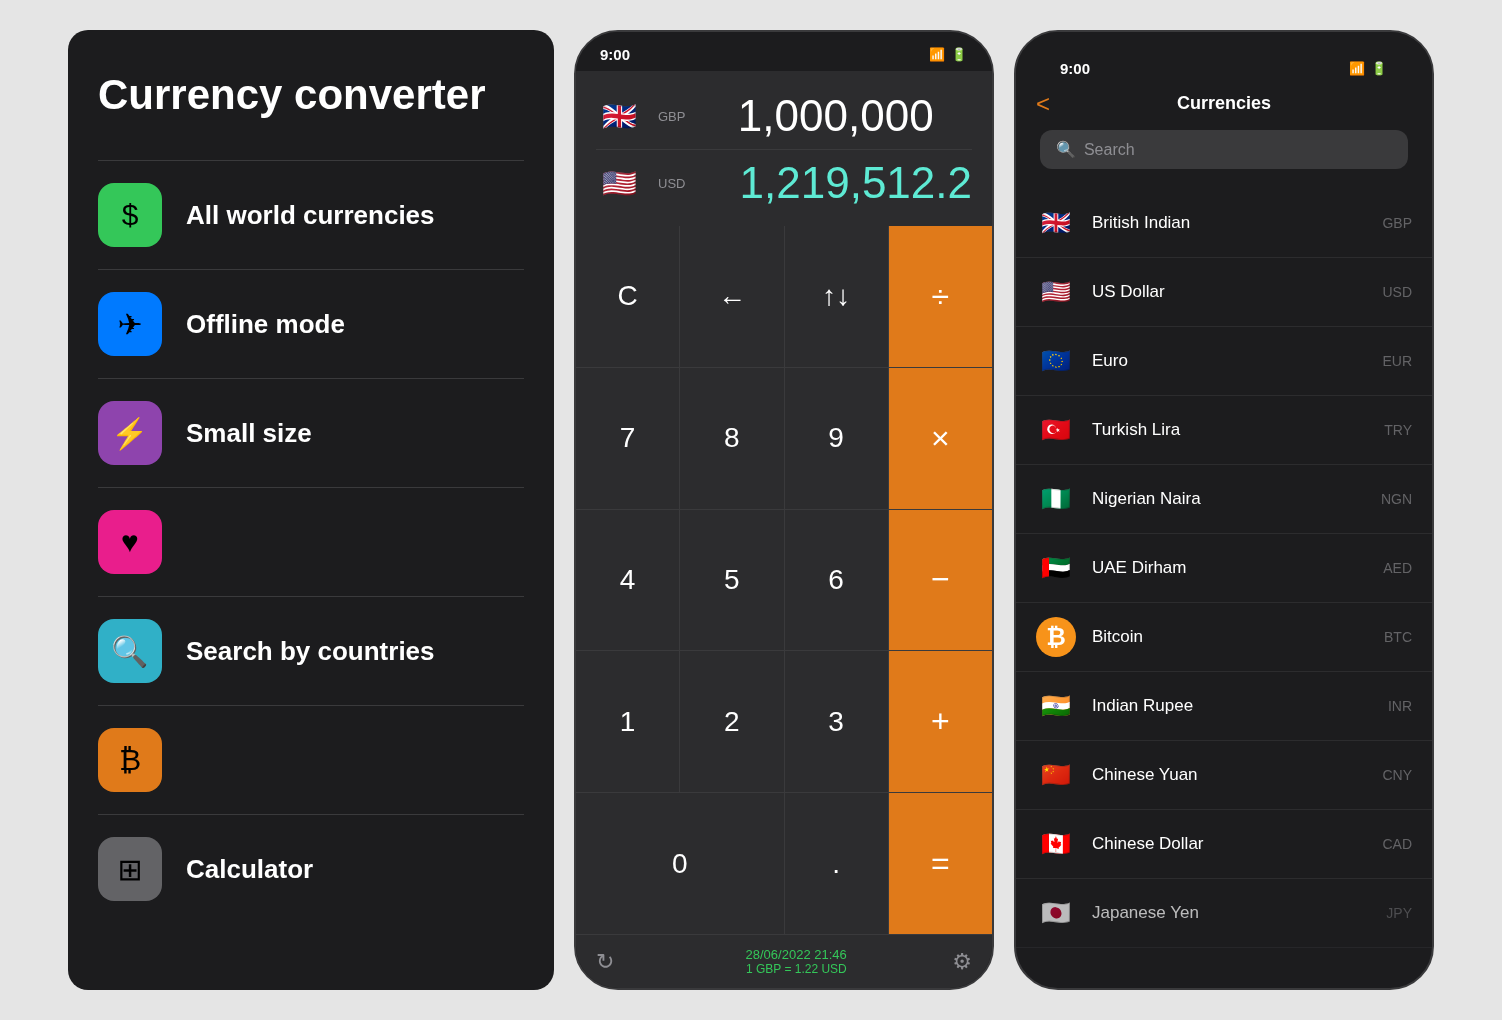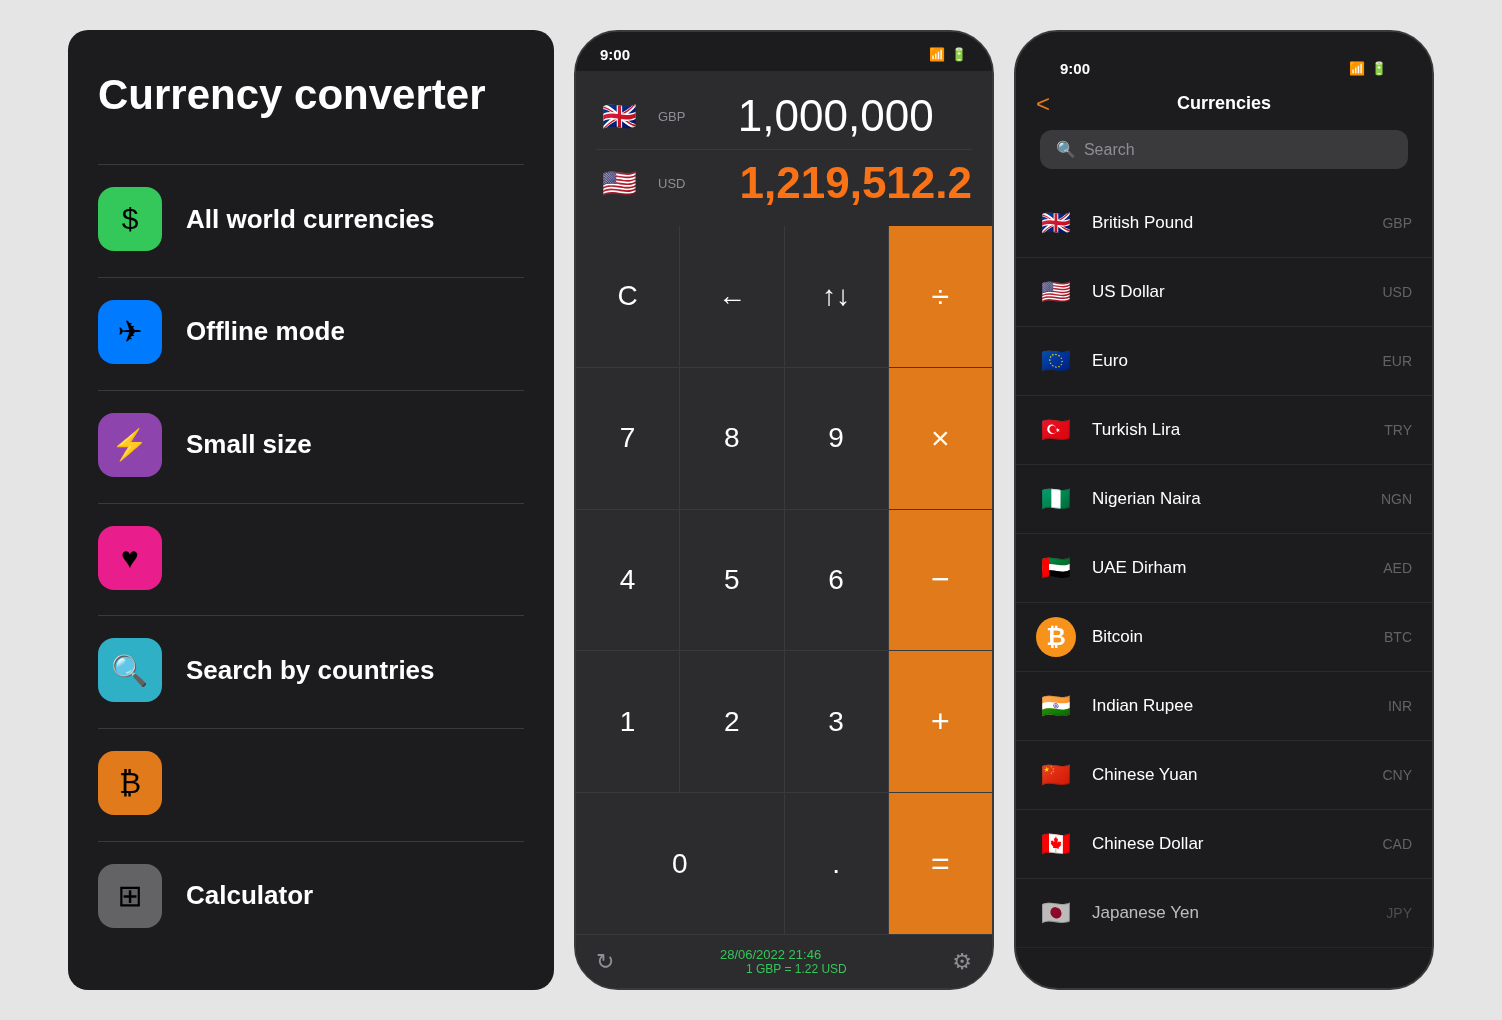--- a/index.html
+++ b/index.html
@@ -17,21 +17,20 @@
     
     .panel-features {
       width: 486px;
       height: 960px;
       background: #1c1c1e;
       border-radius: 20px;
       padding: 40px 30px;
       display: flex;
       flex-direction: column;
       gap: 0;
-      justify-content: space-between;
     }
     .panel-features .title {
       color: #ffffff;
       font-size: 42px;
       font-weight: 800;
       line-height: 1.2;
       margin-bottom: 40px;
     }
     .feature-item {
       display: flex;
@@ -126,23 +125,23 @@
     }
     .currency-amount {
       color: #ffffff;
       font-size: 44px;
       font-weight: 300;
       text-align: center;
       flex: 1;
     }
     .calc-divider { height: 1px; background: #3a3a3c; margin: 8px 0; }
     .currency-amount-secondary {
-      color: #f97316;
+      color: #5eead4;
       font-size: 44px;
-      font-weight: 700;
+      font-weight: 400;
       text-align: right;
       flex: 1;
     }
 
     .calc-keyboard {
       flex: 1;
       background: #1c1c1e;
       display: grid;
       grid-template-columns: 1fr 1fr 1fr 1fr;
       grid-template-rows: repeat(5, 1fr);
@@ -170,21 +169,21 @@
       background: #2c2c2e;
       display: flex;
       align-items: center;
       justify-content: space-between;
       padding: 12px 20px;
       border-top: 1px solid #3a3a3c;
     }
     .calc-footer-center {
       display: flex;
       flex-direction: column;
-      align-items: flex-start;
+      align-items: flex-end;
     }
     .calc-footer-date {
       color: #34c759;
       font-size: 13px;
     }
     .calc-footer-rate {
       color: #34c759;
       font-size: 12px;
       margin-left: 26px;
     }
@@ -398,21 +397,21 @@
     </div>
     <div class="currencies-search">
       <span class="search-icon-inner">🔍</span>
       <span class="search-placeholder">Search</span>
     </div>
   </div>
 
   <div class="currency-list">
     <div class="currency-list-item">
       <div class="currency-flag-sm">🇬🇧</div>
-      <span class="currency-name">British Pound</span>
+      <span class="currency-name">British Indian</span>
       <span class="currency-abbr">GBP</span>
     </div>
     <div class="currency-list-item">
       <div class="currency-flag-sm">🇺🇸</div>
       <span class="currency-name">US Dollar</span>
       <span class="currency-abbr">USD</span>
     </div>
     <div class="currency-list-item">
       <div class="currency-flag-sm">🇪🇺</div>
       <span class="currency-name">Euro</span>

